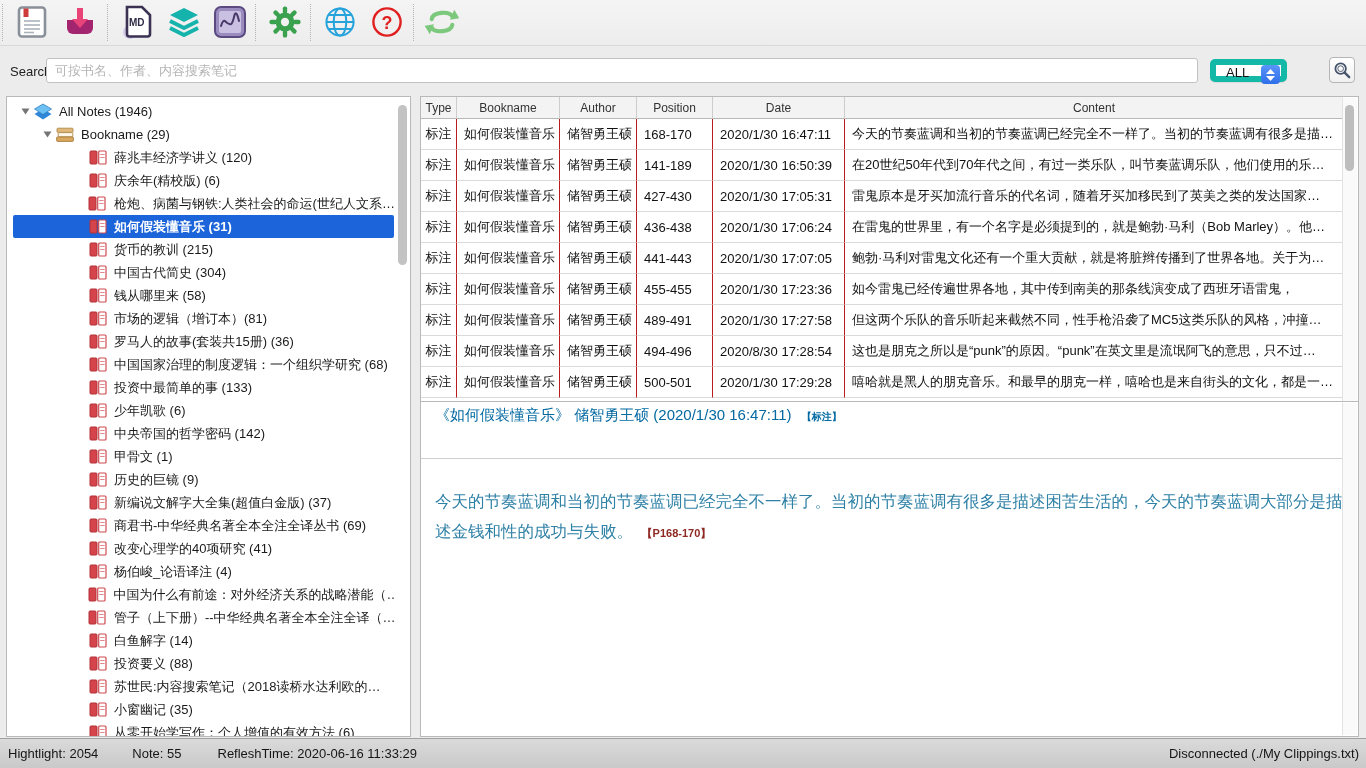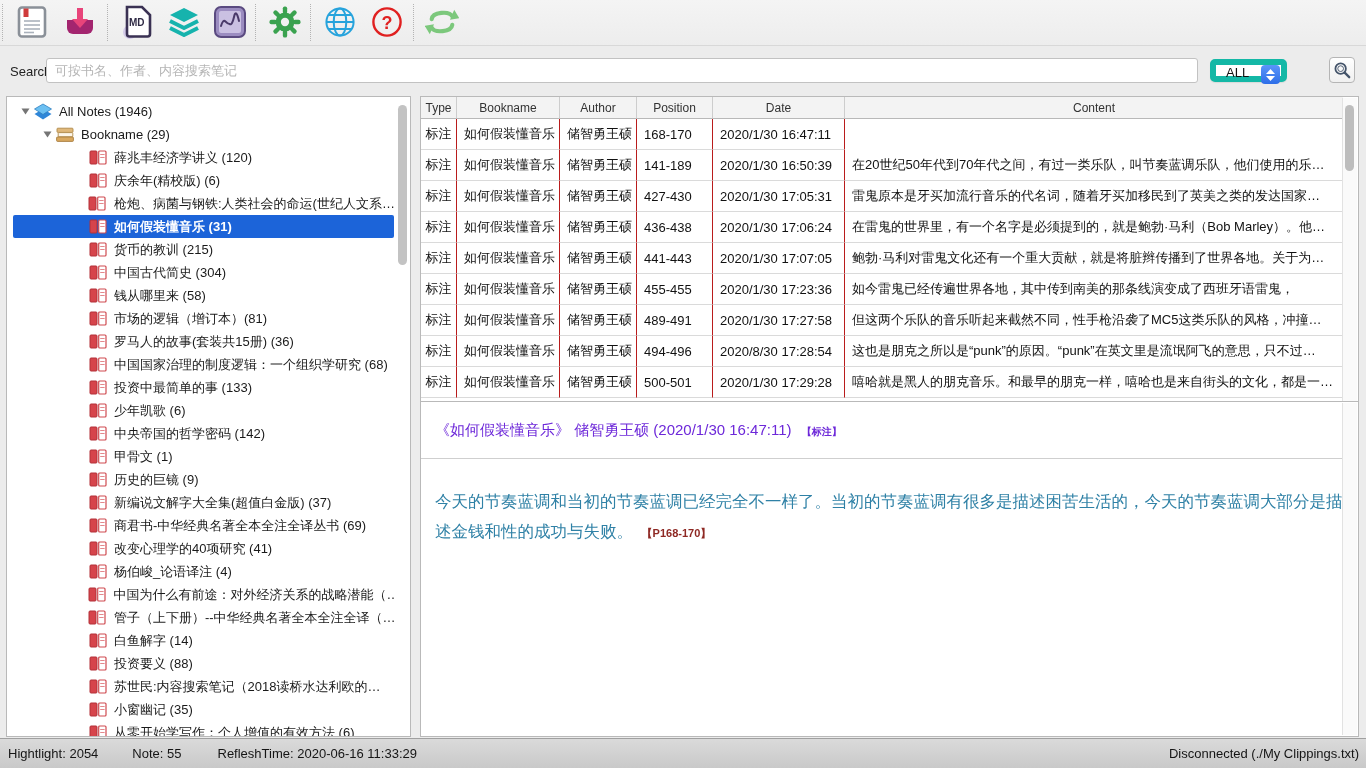--- a/index.html
+++ b/index.html
@@ -57,21 +57,21 @@
   .td{border-right:1px solid #b91c1c;border-bottom:1px solid #dadada;display:flex;align-items:center;
     padding:0 7px;font-size:13px;color:#111;overflow:hidden;white-space:nowrap;}
   .td.c-type{justify-content:center;padding:0 2px;}
   .vscroll{position:absolute;top:1px;right:1px;bottom:1px;width:14px;background:#fafafa;
     border-left:1px solid #e2e2e2;}
   .vscroll .thumb{position:absolute;left:2px;width:9px;border-radius:4.5px;background:#bdbdbd;}
   .t-thumb{top:7px;height:66px;}
   
   .detail-panel{position:absolute;left:420px;top:401px;width:939px;height:336px;background:#fff;
     border:1px solid #b9b9b9;box-sizing:border-box;overflow:hidden;}
-  .d-title{position:absolute;left:14px;top:19px;font-size:15px;color:#6d28d9;white-space:nowrap;}
+  .d-title{position:absolute;left:14px;top:4px;font-size:15px;color:#0369a1;white-space:nowrap;}
   .d-title .tag{font-size:10px;margin-left:6px;font-weight:bold;}
   .d-hr{position:absolute;left:0;right:14px;top:56px;border-top:1px solid #cfcfcf;height:0;}
   .d-content{position:absolute;left:14px;top:84px;width:916px;font-size:16.5px;line-height:30px;color:#2f81a6;}
   .d-content .tag{font-size:11px;color:#8e2823;margin-left:4px;font-weight:bold;}
   
   .statusbar{position:absolute;left:0;right:0;bottom:0;height:30px;
     background:linear-gradient(#dadada,#c9c9c9);border-top:1px solid #a0a0a0;
     display:flex;align-items:center;font-size:13px;color:#151515;box-sizing:border-box;}
   .statusbar .s1{margin-left:8px;}
   .statusbar .s2{margin-left:34px;}
@@ -559,20 +559,21 @@
   </div>
   <div class="repeat-ctn">
     
   
       <div class="cols trow">
         <div class="td c-type">标注</div>
         <div class="td">如何假装懂音乐</div>
         <div class="td">储智勇王硕</div>
         <div class="td">168-170</div>
         <div class="td">2020/1/30 16:47:11</div>
+        <div class="td">今天的节奏蓝调和当初的节奏蓝调已经完全不一样了。当初的节奏蓝调有很多是描…</div>
       </div>
     
       <div class="cols trow">
         <div class="td c-type">标注</div>
         <div class="td">如何假装懂音乐</div>
         <div class="td">储智勇王硕</div>
         <div class="td">141-189</div>
         <div class="td">2020/1/30 16:50:39</div>
         <div class="td">在20世纪50年代到70年代之间，有过一类乐队，叫节奏蓝调乐队，他们使用的乐…</div>
       </div>

